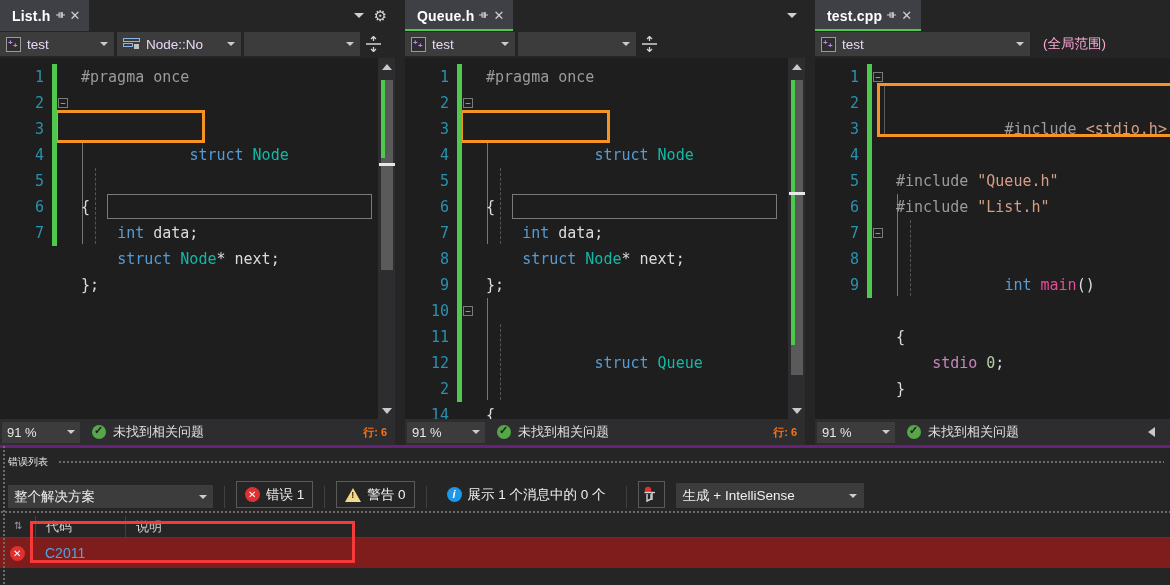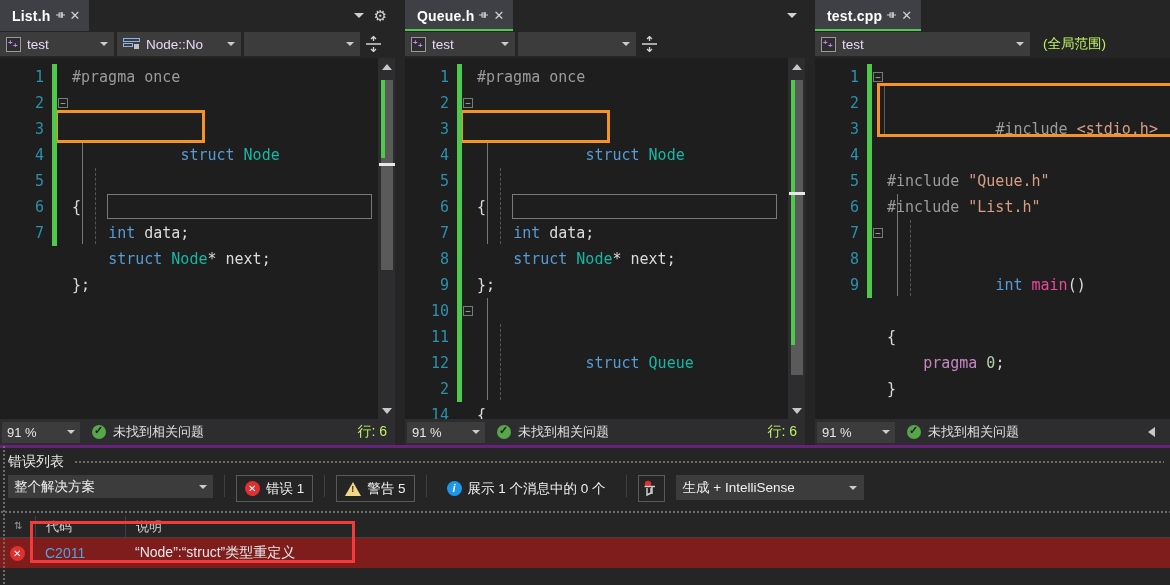--- a/index.html
+++ b/index.html
@@ -39,31 +39,31 @@
   .nav-combo .nlabel { font-size: 13.5px; color: #e8d8f5; white-space: nowrap; overflow: hidden; }
   .nav-combo .nlabel.plain { color: #f0f0f0; }
   .nav-combo .ncaret { width: 0; height: 0; margin-left: auto; flex: none;
       border-left: 4px solid transparent; border-right: 4px solid transparent; border-top: 4px solid #cccccc; }
   .cppicon { width: 15px; height: 15px; flex: none; border: 1px solid #9a9a9a; position: relative; background: #2d2d30; }
   .cppicon i { position: absolute; color: #c586f0; font-style: normal; font-size: 8px; line-height: 8px; font-weight: bold; }
   .cppicon i.a { left: 1px; top: 1px; }
   .cppicon i.b { left: 6px; top: 4px; }
   .memicon { width: 17px; height: 14px; flex: none; position: relative; }
   .splitter-btn { width: 21px; display: flex; align-items: center; justify-content: center; color: #d4d4d4; }
-  .globalscope { background: transparent; font-size: 13.5px; color: #bef264; display:flex; align-items:center; padding-left:10px;}
+  .globalscope { background: transparent; font-size: 13.5px; color: #f9a8d4; display:flex; align-items:center; padding-left:10px;}
 
   
   .codearea { position: relative; flex: 1; background: #1e1e1e; overflow: hidden; display: flex; }
   .gutter-nums { width: 52px; flex: none; text-align: right; padding-top: 6px; }
   .gutter-nums div { font-family: "DejaVu Sans Mono", monospace; font-size: 15px; line-height: 26px;
                      color: #2b91af; padding-right: 8px; }
   .changebar { width: 5px; flex: none; margin-top: 6px; background: #4ec94e; }
   .codecol { position: relative; flex: 1; padding-top: 6px; overflow: hidden; }
   .cline { font-family: "DejaVu Sans Mono", monospace; font-size: 15px; line-height: 26px; color: #dcdcdc;
-           white-space: pre; position: relative; padding-left: 15px; }
+           white-space: pre; position: relative; padding-left: 24px; }
   .kw { color: #569cd6; }
   .type { color: #14b8a6; }
   .pre { color: #9b9b9b; }
   .str { color: #d69d85; }
   .num { color: #b5cea8; }
   .ctl { color: #c586c0; }
   .fn { color: #ec4899; }
   .pun { color: #dcdcdc; }
   .collapse { position: absolute; left: 1px; top: 8px; width: 10px; height: 10px;
               border: 1px solid #7a7a7a; color: #bdbdbd; font-size: 9px; line-height: 8px; text-align: center; }
@@ -85,32 +85,32 @@
   .statusbar { height: 26px; background: #2d2d30; display: flex; align-items: center;
                font-size: 13px; color: #e0e0e0; }
   .zoombox { width: 78px; height: 21px; margin-left: 2px; background: #3c3c3c; display: flex; align-items: center;
              padding: 0 5px; }
   .zoombox .zt { font-size: 13px; color: #e8e8e8; }
   .zoombox .zc { width: 0; height: 0; margin-left: auto; border-left: 4px solid transparent;
                  border-right: 4px solid transparent; border-top: 4px solid #cccccc; }
   .st-msg { display: flex; align-items: center; gap: 7px; margin-left: 12px; }
   .okdot { width: 14px; height: 14px; border-radius: 50%; background: #57a64a; position: relative; }
   .okdot::after { content: "✓"; position: absolute; left: 2px; top: -1px; color: #1e1e1e; font-size: 11px; font-weight: bold; }
-  .st-right { margin-left: auto; padding-right: 8px; font-size: 14px; color: #bef264; }
+  .st-right { margin-left: auto; padding-right: 8px; font-size: 11px; color: #f97316; font-weight: bold; }
   .st-leftarrow { width: 0; height: 0; border-top: 5px solid transparent; border-bottom: 5px solid transparent;
                   border-right: 7px solid #c8c8c8; margin-right: 7px; }
 
   
   .errpanel { position: absolute; left: 0; top: 445px; width: 1170px; height: 140px; background: #252526; }
   .errpanel-top { height: 3px; background: #68217a; width: 1170px; }
   .errpanel-title { height: 27px; display: flex; align-items: center; padding-left: 8px; }
-  .errpanel-title .t { font-size: 14px; color: #e8e8e8; }
+  .errpanel-title .t { font-size: 10px; color: #e8e8e8; }
   .dots { flex: 1; height: 3px; margin-left: 10px; margin-right: 6px;
           background-image: radial-gradient(#6b6b6b 1px, transparent 1px); background-size: 4px 4px; }
-  .errtoolbar { height: 33px; display: flex; align-items: flex-start; gap: 5px; padding-left: 8px; }
+  .errtoolbar { height: 33px; display: flex; align-items: flex-end; gap: 5px; padding-left: 8px; }
   .scope-combo { width: 205px; height: 23px; background: #3c3c3c; display: flex; align-items: center;
                  padding: 0 6px; font-size: 13.5px; color: #f0f0f0; }
   .scope-combo .zc { width: 0; height: 0; margin-left: auto; border-left: 4px solid transparent;
                      border-right: 4px solid transparent; border-top: 4px solid #cccccc; }
   .vdiv { width: 1px; height: 22px; background: #3f3f46; margin: 0 6px; }
   .togglebtn { height: 27px; display: flex; align-items: center; gap: 6px; padding: 0 8px;
                border: 1px solid #5a5a5a; font-size: 13.5px; color: #f0f0f0; }
   .togglebtn.flat { border-color: transparent; }
   .ico-err { width: 15px; height: 15px; border-radius: 50%; background: #e03030; position: relative; }
   .ico-err::after { content: "✕"; position: absolute; left: 3px; top: 0px; font-size: 10px; color: #ffffff; line-height: 15px; }
@@ -416,21 +416,21 @@
           </div>
           <div class="cline"><span class="pre">#include </span><span class="str">"Queue.h"</span></div>
           <div class="cline"><span class="pre">#include </span><span class="str">"List.h"</span></div>
           <div class="cline"><span></span></div>
           <div class="cline">
             <span class="collapse">−</span>
             <span class="kw">int</span><span class="pun"> </span><span class="fn">main</span><span class="pun">()</span>
           </div>
           <div class="cline"><span class="pun">{</span></div>
           <div class="cline"><span></span></div>
-          <div class="cline"><span class="pun">    </span><span class="ctl">pragma</span><span class="pun"> </span><span class="num">0</span><span class="pun">;</span></div>
+          <div class="cline"><span class="pun">    </span><span class="ctl">stdio</span><span class="pun"> </span><span class="num">0</span><span class="pun">;</span></div>
           <div class="cline"><span class="pun">}</span></div>
           <div class="selbox" style="left:12px; top:26px; width:330px; height:52px; background:transparent; border-color:#5a5a5a;"></div>
           <div class="hlbox" style="left:5px; top:25px; width:340px; height:54px;"></div>
         </div>
       </div>
 
       <div class="statusbar">
         <div class="zoombox">
           <span class="zt">91 %</span>
           <span class="zc"></span>
@@ -461,21 +461,21 @@
         <span class="zc"></span>
       </div>
       <div class="vdiv"></div>
       <div class="togglebtn">
         <span class="ico-err"></span>
         <span>错误 1</span>
       </div>
       <div class="vdiv"></div>
       <div class="togglebtn">
         <span class="ico-warn"></span>
-        <span>警告 5</span>
+        <span>警告 0</span>
       </div>
       <div class="vdiv"></div>
       <div class="togglebtn flat">
         <span class="ico-info"></span>
         <span>展示 1 个消息中的 0 个</span>
       </div>
       <div class="vdiv"></div>
       <div class="filterbtn">
         <svg width="25" height="25" viewBox="0 0 25 25">
             <circle cx="9" cy="8" r="3.2" fill="#e03030"></circle>
@@ -498,21 +498,20 @@
           <span class="sortglyph">⇅</span>
         </div>
         <div class="cell c-code">代码</div>
         <div class="cell c-desc">说明</div>
       </div>
       <div class="errrow">
         <div class="cell c-sel">
           <span class="ico-err"></span>
         </div>
         <div class="cell c-code err-code">C2011</div>
-        <div class="cell c-desc err-desc">“Node”:“struct”类型重定义</div>
       </div>
     </div>
 
     <div class="leftdots"></div>
     <div class="redbox" style="left:30px; top:76px; width:325px; height:42px;"></div>
   </div>
 
 </div>
 
 </body></html>

